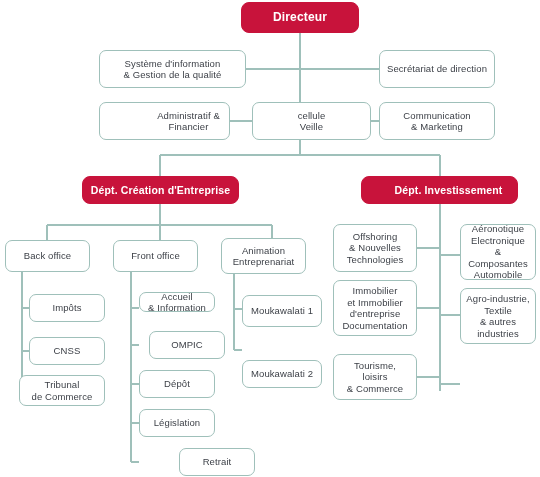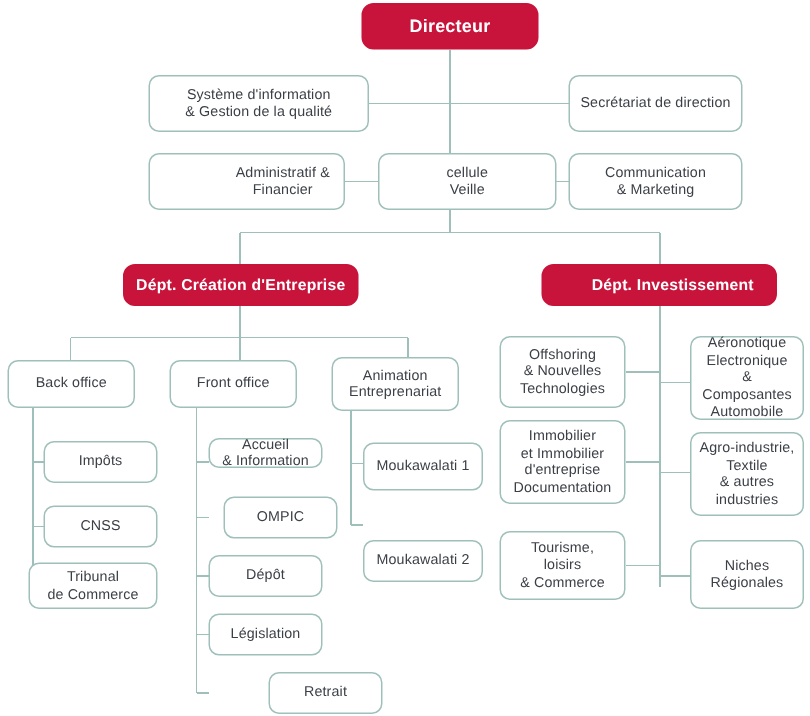--- a/index.html
+++ b/index.html
@@ -214,18 +214,14 @@
 Electronique
 &amp; Composantes
 Automobile</span>
   </div>
   <div class="node node-plain" style="left:460px; top:288px; width:76px; height:56px;">
     <span class="node-label">Agro-industrie,
 Textile
 &amp; autres
 industries</span>
   </div>
-  <div class="node node-plain" style="left:460px; top:360px; width:76px; height:46px;">
-    <span class="node-label">Niches
-Régionales</span>
-  </div>
 
 </div>
 
 </body></html>

